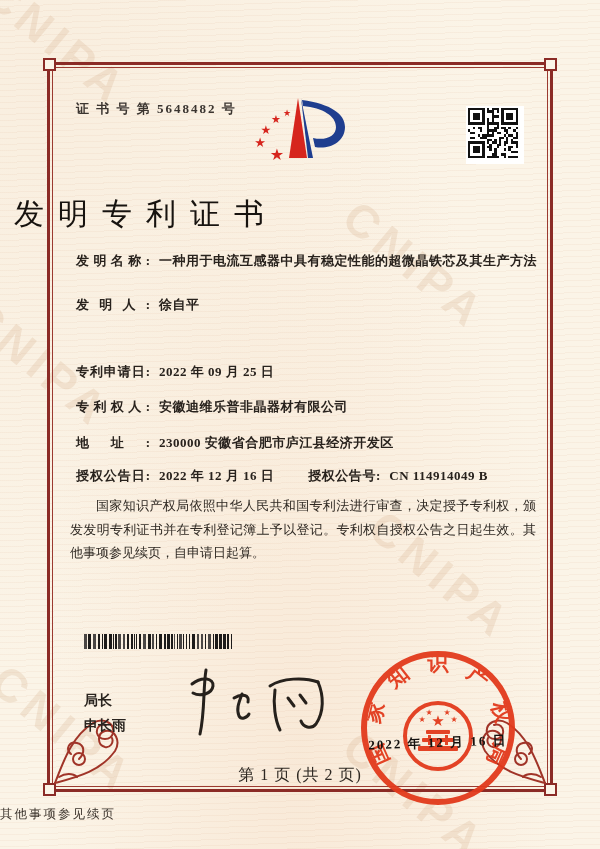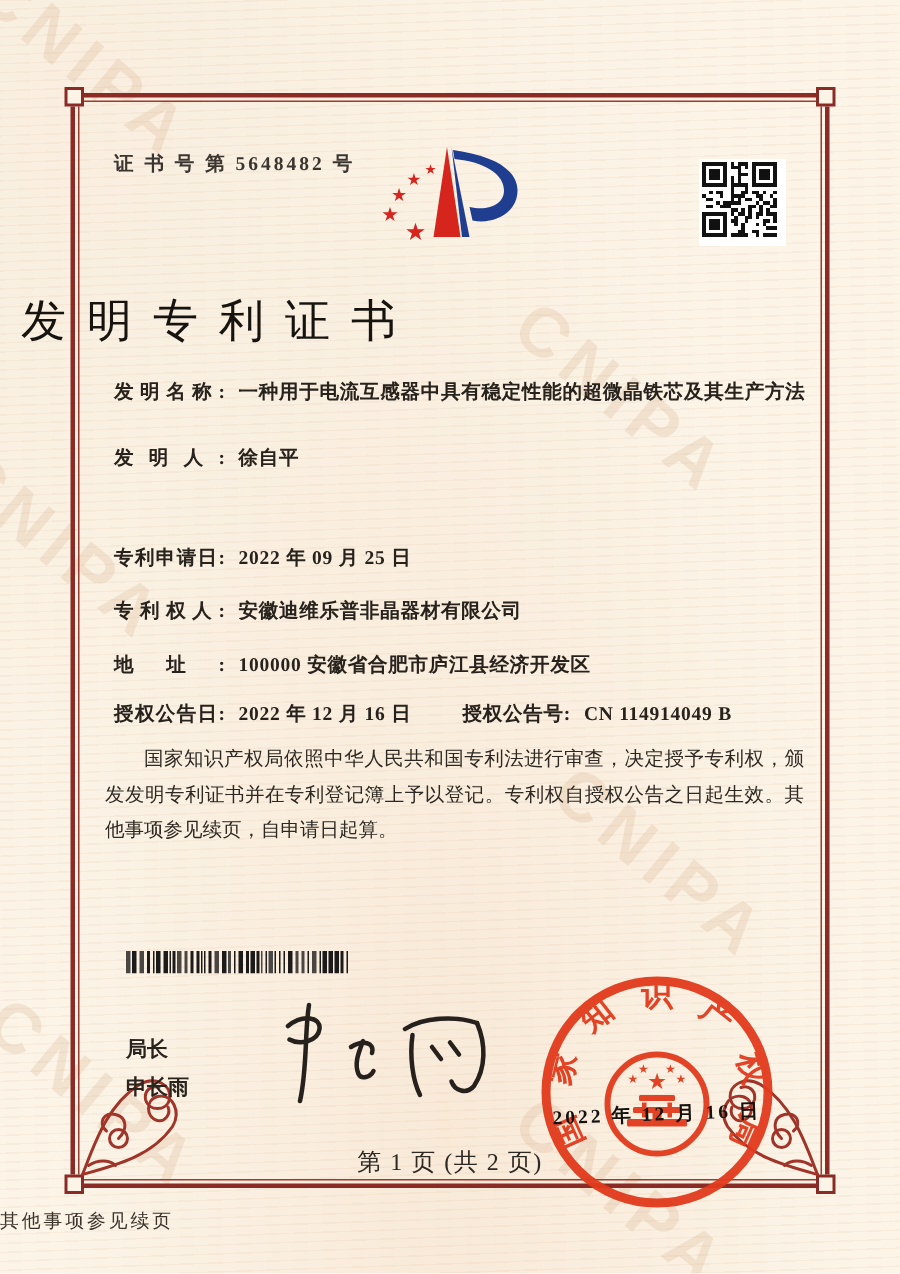--- a/index.html
+++ b/index.html
@@ -337,21 +337,21 @@
   <div class="row" style="top:252px">
     <span class="lbl">发明名称:</span><span class="val">一种用于电流互感器中具有稳定性能的超微晶铁芯及其生产方法</span>
   </div>
   <div class="row" style="top:363px">
     <span class="lbl">专利申请日:</span><span class="val">2022 年 09 月 25 日</span>
   </div>
   <div class="row" style="top:398px">
     <span class="lbl">专利权人:</span><span class="val">安徽迪维乐普非晶器材有限公司</span>
   </div>
   <div class="row" style="top:434px">
-    <span class="lbl">地址:</span><span class="val">100000 安徽省合肥市庐江县经济开发区</span>
+    <span class="lbl">地址:</span><span class="val">230000 安徽省合肥市庐江县经济开发区</span>
   </div>
   <div class="row" style="top:467px">
     <span class="lbl">授权公告日:</span><span class="val">2022 年 12 月 16 日</span><span class="pair2"><span class="lbl" style="width:72px">授权公告号:</span><span class="val">CN 114914049 B</span></span>
   </div>
 
   <div class="paras">
     <p>国家知识产权局依照中华人民共和国专利法进行审查，决定授予专利权，颁发发明专利证书并在专利登记簿上予以登记。专利权自授权公告之日起生效。其他事项参见续页，自申请日起算。</p>
   </div>
 
   <svg class="barcode" viewBox="0 0 152 15" preserveAspectRatio="none">

